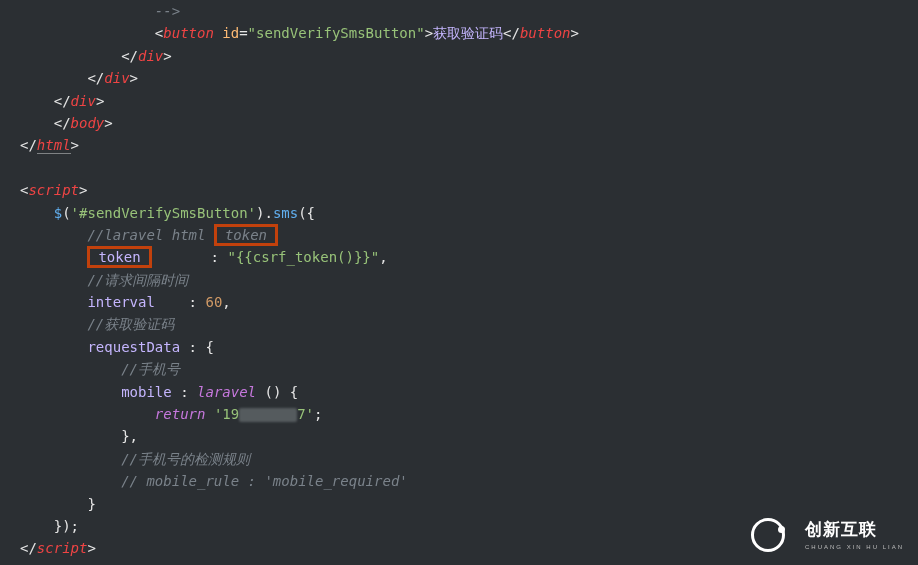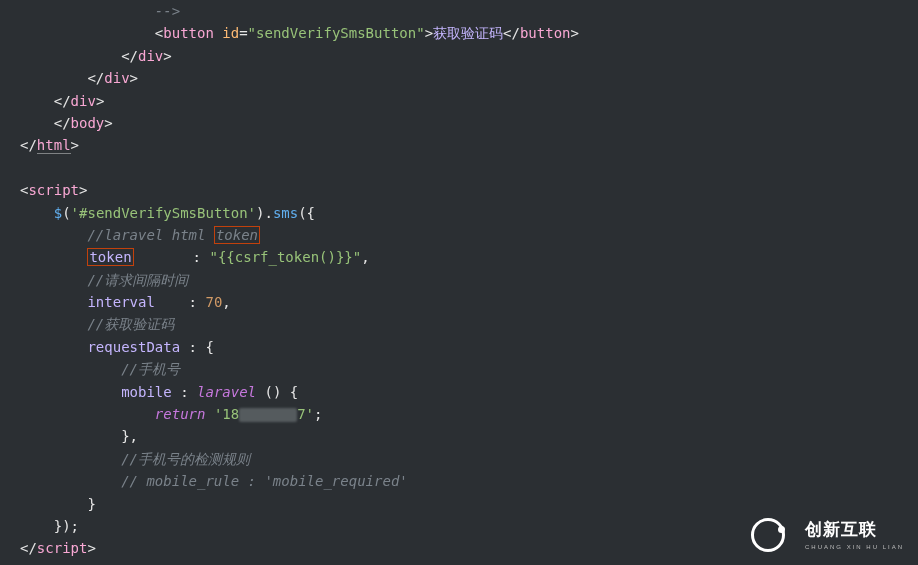--- a/index.html
+++ b/index.html
@@ -14,32 +14,32 @@
     height: 565px;
     overflow: hidden;
     position: relative;
   }
   pre {
     margin: 0;
     padding: 0 0 0 20px;
     white-space: pre;
   }
   .punc  { color: #e6e6e6; }
-  .tag   { color: #f9a8d4; }
+  .tag   { color: #ef4444; font-style: italic; }
   .attr  { color: #fdba74; }
   .str   { color: #98c379; }
   .func  { color: #61afef; }
   .num   { color: #d19a66; }
   .kw    { color: #c678dd; font-style: italic; }
   .cmt   { color: #7a828a; font-style: italic; }
   .white { color: #c4b5fd; }
 
   .boxed {
-    border: 1px solid #c2410c;
-    padding: 0 1px;
+    border: 3px solid #c2410c;
+    padding: 0 8px;
   }
   .underline {
     border-bottom: 1px solid rgba(255,255,255,0.4);
   }
 
   .logo {
     position: absolute;
     right: 14px;
     bottom: 12px;
     display: flex;
@@ -95,26 +95,26 @@
 <span>        <span class="punc">&lt;/</span><span class="tag">div</span><span class="punc">&gt;</span></span>
 <span>    <span class="punc">&lt;/</span><span class="tag">div</span><span class="punc">&gt;</span></span>
 <span>    <span class="punc">&lt;/</span><span class="tag">body</span><span class="punc">&gt;</span></span>
 <span><span class="punc">&lt;/</span><span class="tag underline">html</span><span class="punc">&gt;</span></span>
 <span></span>
 <span><span class="punc">&lt;</span><span class="tag">script</span><span class="punc">&gt;</span></span>
 <span>    <span class="func">$</span><span class="punc">(</span><span class="str">'#sendVerifySmsButton'</span><span class="punc">).</span><span class="func">sms</span><span class="punc">({</span></span>
 <span>        <span class="cmt"><span>//laravel html </span><span class="boxed">token</span></span></span>
 <span>        <span class="white boxed">token</span><span class="white">       </span><span class="punc">:</span> <span class="str">"{{csrf_token()}}"</span><span class="punc">,</span></span>
 <span>        <span class="cmt">//请求间隔时间</span></span>
-<span>        <span class="white">interval</span><span class="white">    </span><span class="punc">:</span> <span class="num">70</span><span class="punc">,</span></span>
+<span>        <span class="white">interval</span><span class="white">    </span><span class="punc">:</span> <span class="num">60</span><span class="punc">,</span></span>
 <span>        <span class="cmt">//获取验证码</span></span>
 <span>        <span class="white">requestData</span> <span class="punc">:</span> <span class="punc">{</span></span>
 <span>            <span class="cmt">//手机号</span></span>
 <span>            <span class="white">mobile</span> <span class="punc">:</span> <span class="kw">laravel</span> <span class="punc">() {</span></span>
-<span>                <span class="kw">return</span> <span class="str">'18</span><span class="redact"></span><span class="str">7'</span><span class="punc">;</span></span>
+<span>                <span class="kw">return</span> <span class="str">'19</span><span class="redact"></span><span class="str">7'</span><span class="punc">;</span></span>
 <span>            <span class="punc">},</span></span>
 <span>            <span class="cmt">//手机号的检测规则</span></span>
 <span>            <span class="cmt">// mobile_rule : 'mobile_required'</span></span>
 <span>        <span class="punc">}</span></span>
 <span>    <span class="punc">});</span></span>
 <span><span class="punc">&lt;/</span><span class="tag">script</span><span class="punc">&gt;</span></span></pre>
 
 <div class="logo">
   <div class="logo-icon"></div>
   <div>

